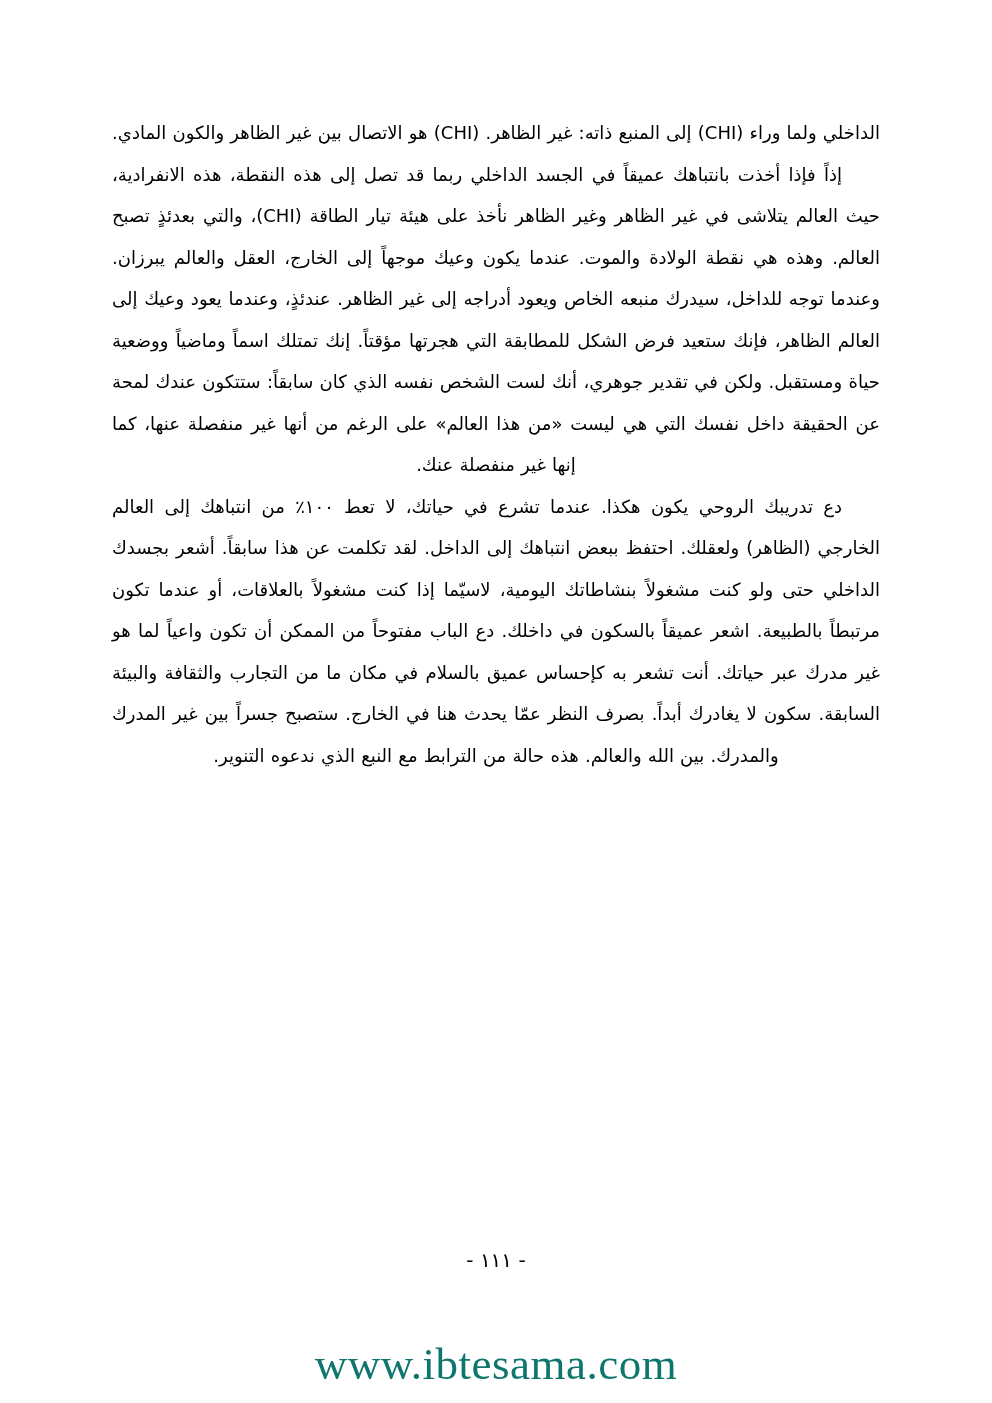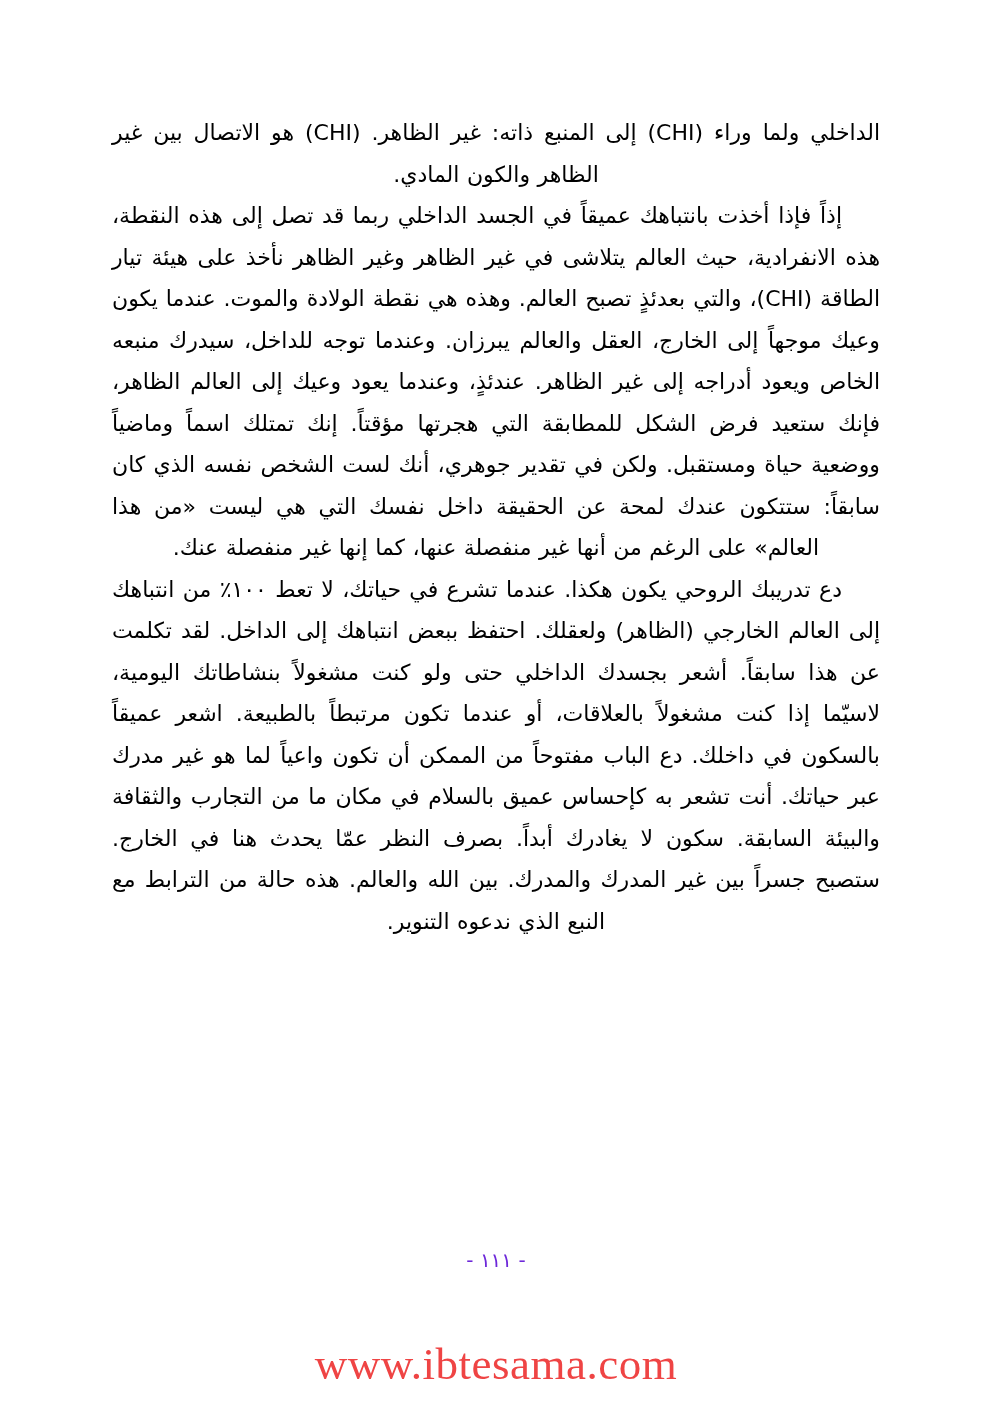--- a/index.html
+++ b/index.html
@@ -28,21 +28,21 @@
     direction: rtl;
     text-align: justify;
     text-align-last: center;
   }
   .para {
     margin: 0;
     direction: rtl;
     text-align: justify;
     text-justify: inter-word;
     font-family: "DejaVu Sans", "Liberation Sans", sans-serif;
-    font-size: 22px;
+    font-size: 18px;
     line-height: 41.5px;
     color: #000000;
     letter-spacing: 0px;
     word-spacing: 0.5px;
     font-weight: 400;
   }
   .para.continuation {
     text-indent: 0;
     text-align-last: center;
   }
@@ -57,33 +57,33 @@
     height: 20px;
   }
   .page-number {
     position: absolute;
     top: 1248px;
     left: 0;
     right: 0;
     text-align: center;
     font-family: "DejaVu Sans", sans-serif;
     font-size: 20px;
-    color: #6d28d9;
+    color: #000000;
     letter-spacing: 2px;
     direction: ltr;
   }
   .watermark {
     position: absolute;
     top: 1338px;
     left: 0;
     right: 0;
     text-align: center;
     font-family: "Liberation Serif", "DejaVu Serif", serif;
     font-size: 45px;
-    color: #ef4444;
+    color: #0f766e;
     letter-spacing: 0.5px;
     direction: ltr;
     font-weight: 400;
     white-space: nowrap;
   }
 </style>
 </head>
 <body>
 
 <div class="page">

